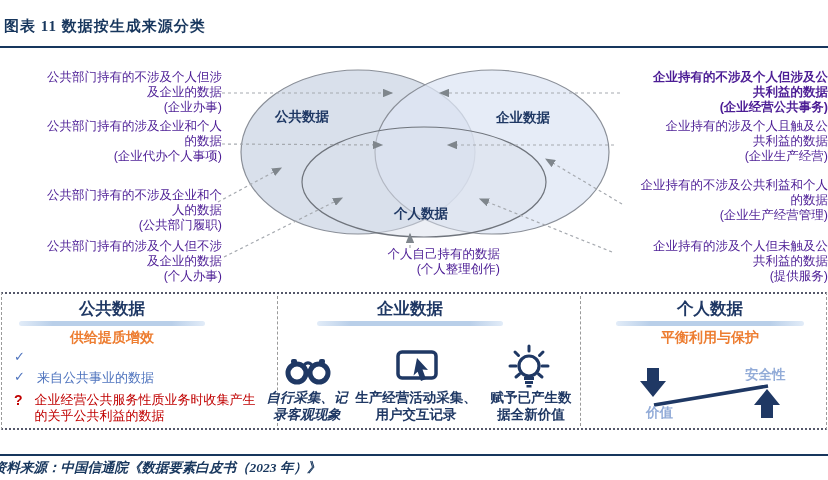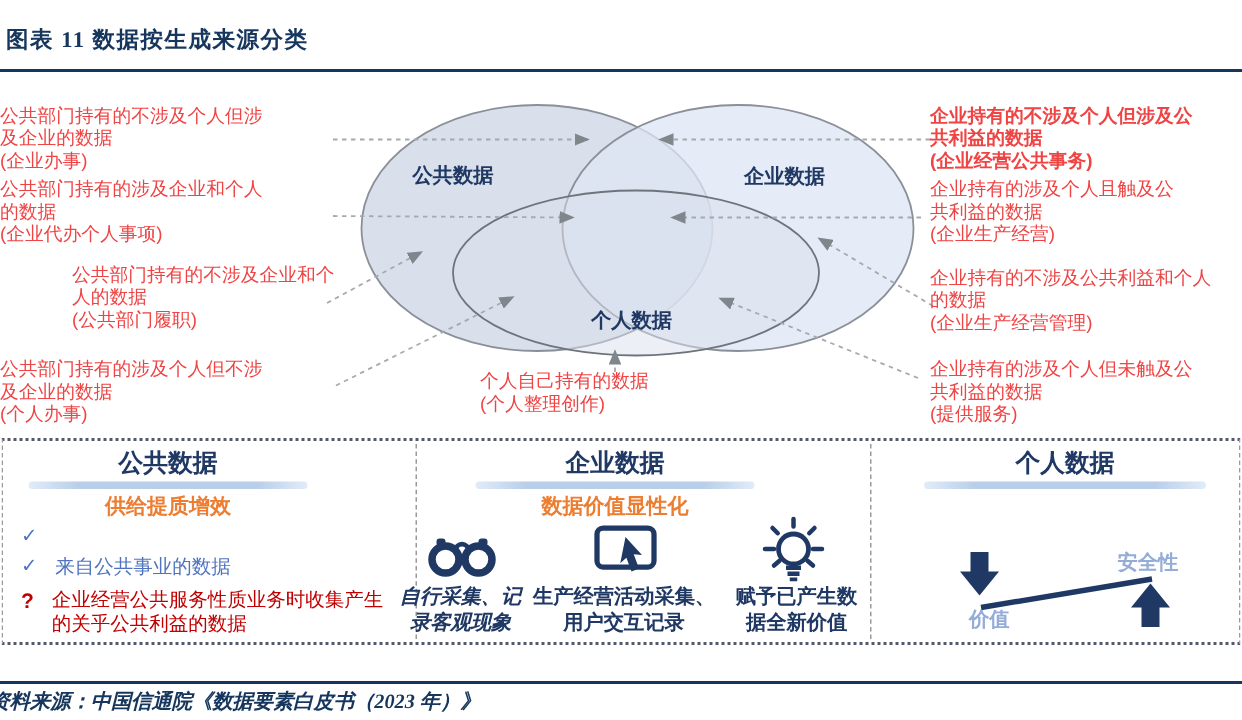--- a/index.html
+++ b/index.html
@@ -2,21 +2,21 @@
 <html><head>
 <meta charset="utf-8">
 <style>
   html,body{margin:0;padding:0;background:#fff;}
   .page{position:relative;width:828px;height:480px;background:#ffffff;overflow:hidden;
         font-family:"Liberation Sans","DejaVu Sans",sans-serif;}
   .fig-title{position:absolute;left:4px;top:17px;font-size:15px;font-weight:bold;color:#17365D;
         font-family:"Liberation Serif","DejaVu Serif",serif;letter-spacing:1px;}
   .title-rule{position:absolute;left:0;top:46px;width:828px;height:2px;background:#17365D;}
   .venn-svg{position:absolute;left:0;top:52px;}
-  .ann{position:absolute;font-size:12.5px;line-height:15px;color:#ef4444;text-align:left;white-space:pre-line;}
+  .ann{position:absolute;font-size:12.5px;line-height:15px;color:#4c1d95;text-align:right;white-space:pre-line;}
   .ann-left{left:0;width:222px;}
   .ann-right{left:620px;width:208px;}
   .venn-label{position:absolute;font-size:13.5px;font-weight:bold;color:#1F3864;text-align:center;}
   .cols-box{position:absolute;left:1px;top:292px;width:824px;height:134px;
         border-top:2px dotted #55586a;border-bottom:2px dotted #55586a;
         border-left:1.5px dashed #9a9a9a;border-right:1.5px dashed #9a9a9a;}
   .vsep{position:absolute;top:296px;height:130px;width:0;border-left:1.5px dashed #9a9a9a;}
   .col-header{position:absolute;top:298px;font-size:16.5px;font-weight:bold;color:#1F3864;text-align:center;}
   .col-bar{position:absolute;top:321px;height:5px;border-radius:3px;
         background:linear-gradient(90deg,#e2ecf8 0%,#b9cfe9 18%,#b9cfe9 82%,#e2ecf8 100%);}
@@ -66,21 +66,21 @@
   <div class="venn-label" style="left:262px;top:108px;width:80px;">公共数据</div>
   <div class="venn-label" style="left:483px;top:109px;width:80px;">企业数据</div>
   <div class="venn-label" style="left:381px;top:205px;width:80px;">个人数据</div>
 
   <div class="ann ann-left" style="top:70px;">公共部门持有的不涉及个人但涉
 及企业的数据
 (企业办事)</div>
   <div class="ann ann-left" style="top:119px;">公共部门持有的涉及企业和个人
 的数据
 (企业代办个人事项)</div>
-  <div class="ann ann-left" style="top:176px;padding-left:48px;">公共部门持有的不涉及企业和个
+  <div class="ann ann-left" style="top:188px;">公共部门持有的不涉及企业和个
 人的数据
 (公共部门履职)</div>
   <div class="ann ann-left" style="top:239px;">公共部门持有的涉及个人但不涉
 及企业的数据
 (个人办事)</div>
 
   <div class="ann ann-right" style="top:70px;font-weight:bold;">企业持有的不涉及个人但涉及公
 共利益的数据
 (企业经营公共事务)</div>
   <div class="ann ann-right" style="top:119px;">企业持有的涉及个人且触及公
@@ -110,21 +110,20 @@
     <span class="mark">✓</span>
     <span>来自公共事业的数据</span>
   </div>
   <div class="q-item" style="top:392px;">
     <span class="mark">?</span>
     <span>企业经营公共服务性质业务时收集产生的关乎公共利益的数据</span>
   </div>
 
   <div class="col-header" style="left:317px;width:186px;">企业数据</div>
   <div class="col-bar" style="left:317px;width:186px;"></div>
-  <div class="col-sub" style="left:317px;width:186px;">数据价值显性化</div>
 
   <span class="icon-wrap" style="left:283px;top:352px;">
     <svg width="50" height="36" viewBox="0 0 50 36">
       <circle cx="14" cy="21" r="9" fill="none" stroke="#1F3864" stroke-width="5"></circle>
       <circle cx="36" cy="21" r="9" fill="none" stroke="#1F3864" stroke-width="5"></circle>
       <circle cx="25" cy="15" r="4.2" fill="none" stroke="#1F3864" stroke-width="3.2"></circle>
       <rect x="8" y="7" width="6" height="5" rx="2" fill="#1F3864"></rect>
       <rect x="36" y="7" width="6" height="5" rx="2" fill="#1F3864"></rect>
     </svg>
   </span>
@@ -154,20 +153,21 @@
 
   <div class="mid-caption" style="left:260px;width:94px;font-style:italic;">自行采集、记
 录客观现象</div>
   <div class="mid-caption" style="left:484px;width:94px;">赋予已产生数
 据全新价值</div>
   <div class="mid-caption" style="left:352px;width:128px;">生产经营活动采集、
 用户交互记录</div>
 
   <div class="col-header" style="left:616px;width:188px;">个人数据</div>
   <div class="col-bar" style="left:616px;width:188px;"></div>
+  <div class="col-sub" style="left:616px;width:188px;">平衡利用与保护</div>
 
   <span class="icon-wrap" style="left:590px;top:345px;">
     <svg width="240" height="80" viewBox="0 0 240 80">
       <path d="M57 23 h12 v13 h7 l-13 16 l-13 -16 h7 Z" fill="#1F3864"></path>
       <line x1="64" y1="60" x2="178" y2="41" stroke="#1F3864" stroke-width="3.6"></line>
       <path d="M171 73 v-13 h-7 l13 -16 l13 16 h-7 v13 Z" fill="#1F3864"></path>
     </svg>
   </span>
   <div class="pale-label" style="left:745px;top:366px;">安全性</div>
   <div class="pale-label" style="left:646px;top:404px;">价值</div>

